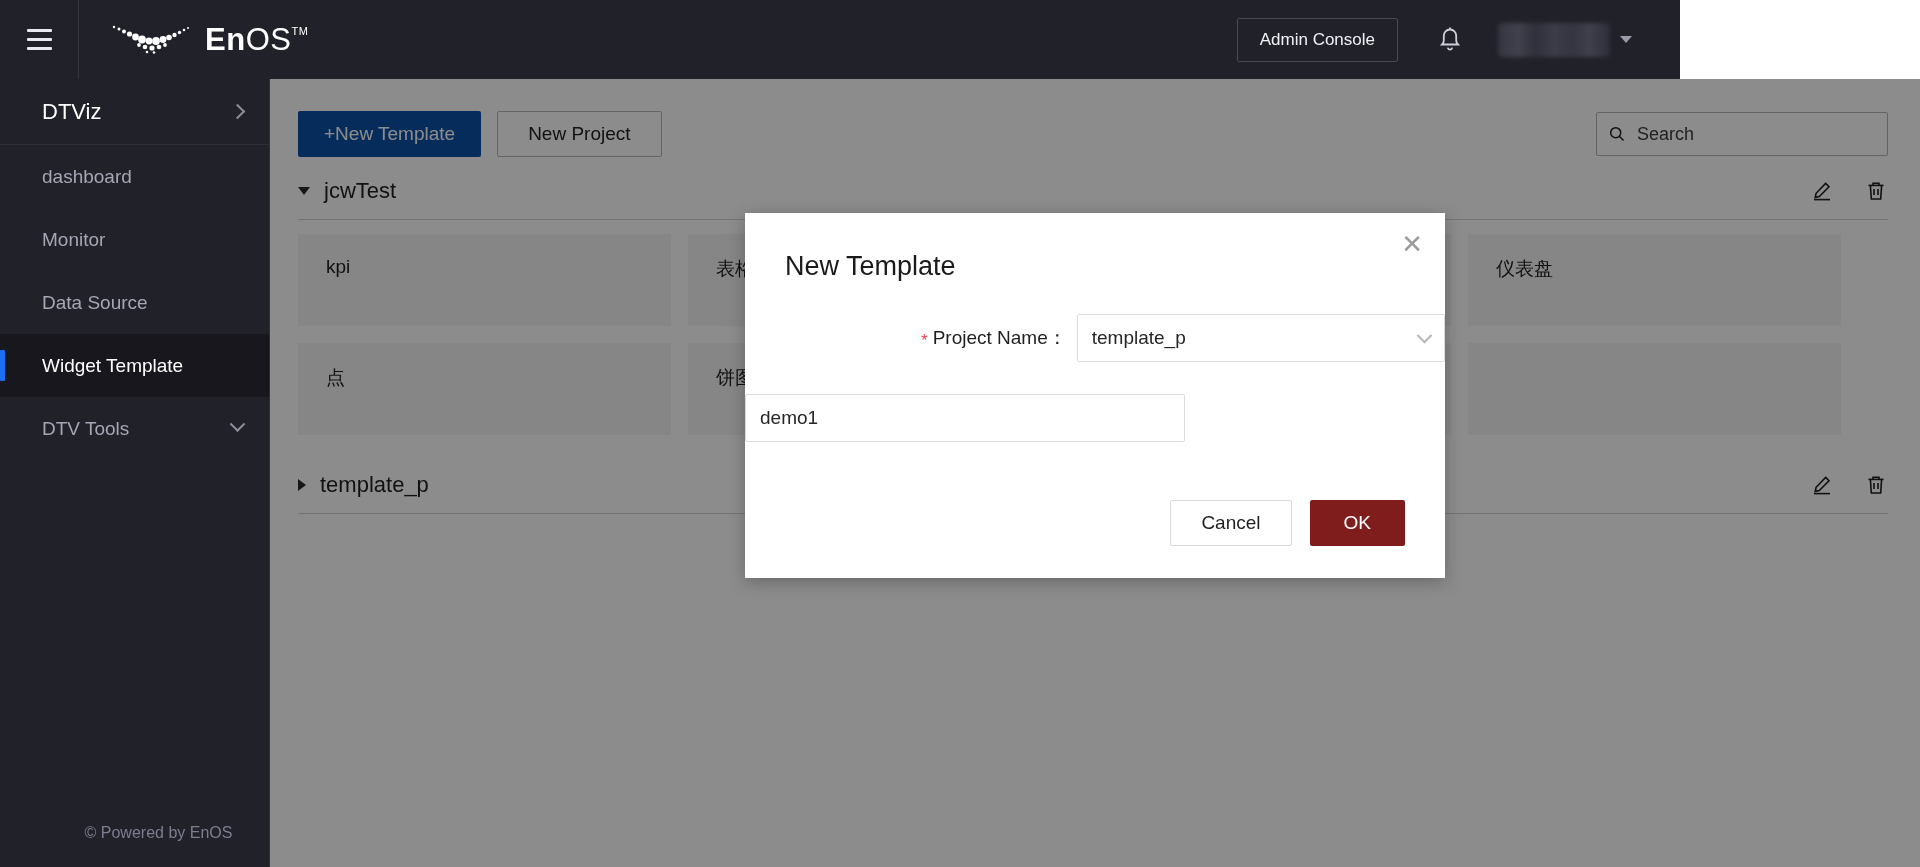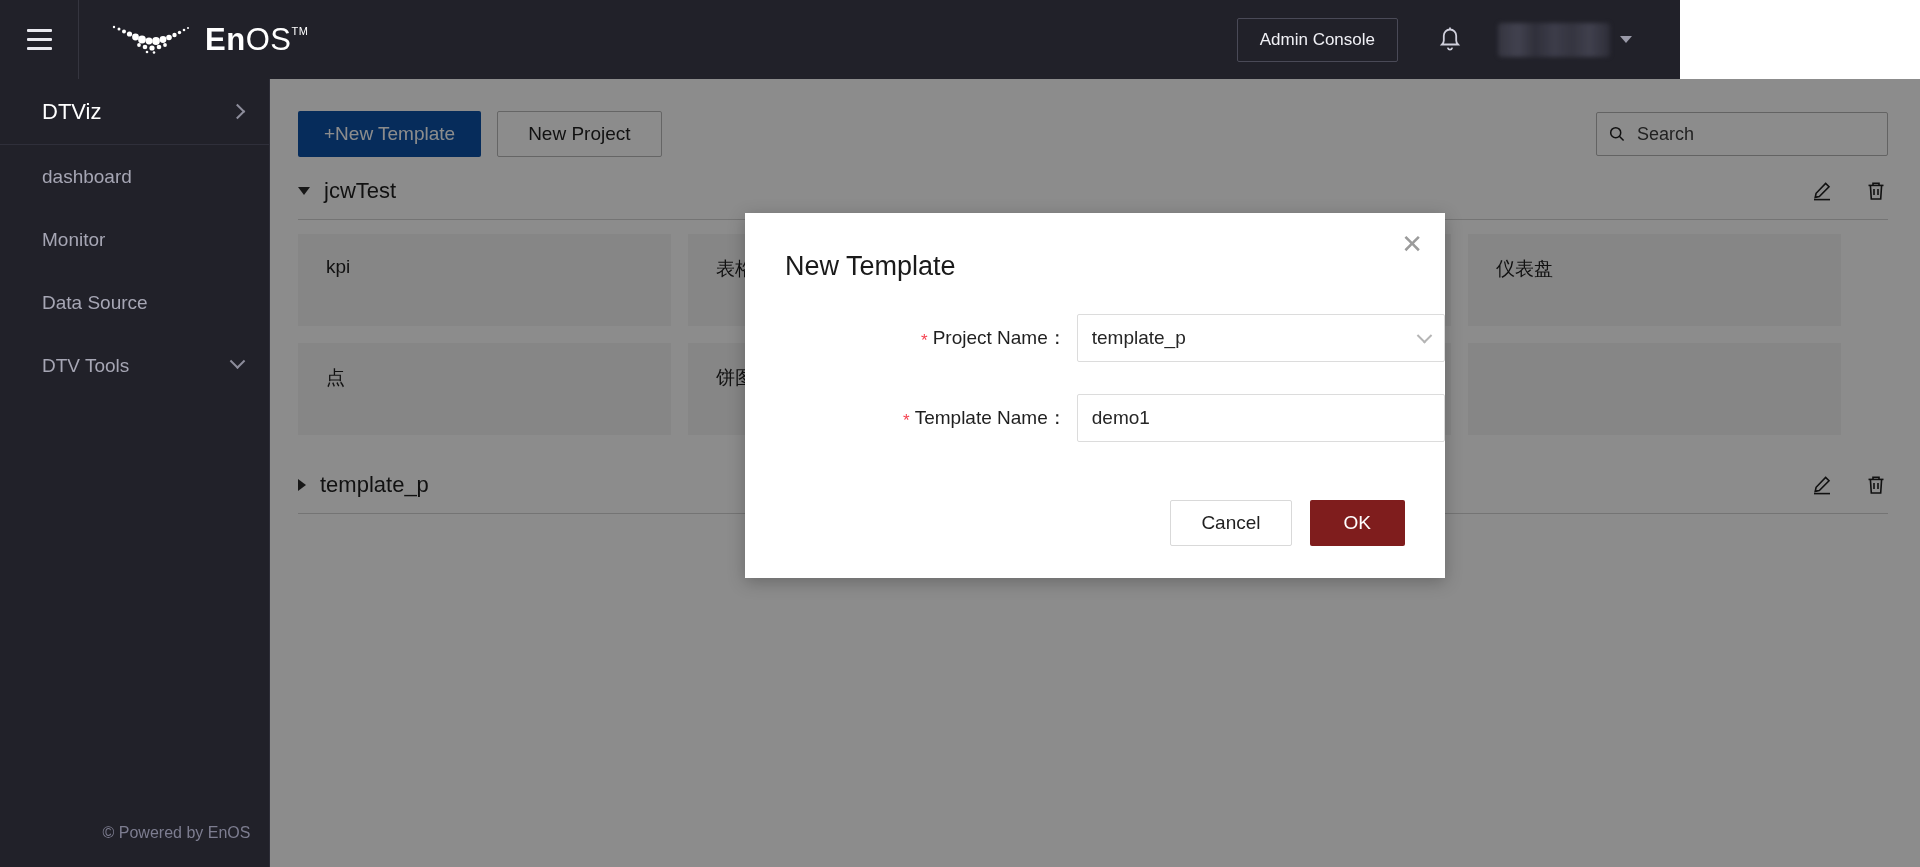--- a/index.html
+++ b/index.html
@@ -114,21 +114,21 @@
     width: 5px; height: 31px; background: #1b6ff5; border-radius: 1px;
   }
   .nav-item .chev-dn {
     margin-left: auto; margin-right: 26px;
     width: 11px; height: 11px;
     border-bottom: 2px solid #8d8d9b;
     border-right: 2px solid #8d8d9b;
     transform: rotate(45deg) translate(-3px,-3px);
   }
   .sidebar-footer {
-    position: absolute; bottom: 0; left: 18px;
+    position: absolute; bottom: 0; left: 0;
     width: 100%; height: 68px;
     display: flex; align-items: center; justify-content: center;
     color: #7d7d90; font-size: 16px; padding-left: 48px;
   }
 
   
   .content {
     position: absolute; top: 79px; left: 270px;
     width: 1650px; height: 788px;
     background: #ffffff;
@@ -338,20 +338,23 @@
 
     <div class="nav-item">
       <span>dashboard</span>
     </div>
     <div class="nav-item">
       <span>Monitor</span>
     </div>
     <div class="nav-item">
       <span>Data Source</span>
     </div>
+    <div class="nav-item active">
+      <span>Widget Template</span>
+    </div>
     <div class="nav-item">
       <span>DTV Tools</span>
       <span class="chev-dn"></span>
     </div>
 
     <div class="sidebar-footer">© Powered by EnOS</div>
   </div>
 
   <div class="content">
 
@@ -428,23 +431,20 @@
       <div class="form-label">
         <span class="req">*</span><span>Project Name：</span>
       </div>
       <div class="field">
         <span class="val">template_p</span>
         <span class="sel-chev"></span>
       </div>
     </div>
 
     <div class="form-row">
-      <div class="form-label">
-        <span class="req">*</span><span>Template Name：</span>
-      </div>
       <div class="field">
         <input value="demo1" style="">
       </div>
     </div>
 
     <div class="modal-actions">
       <button class="mbtn mbtn-cancel">Cancel</button>
       <button class="mbtn mbtn-ok">OK</button>
     </div>
   </div>

